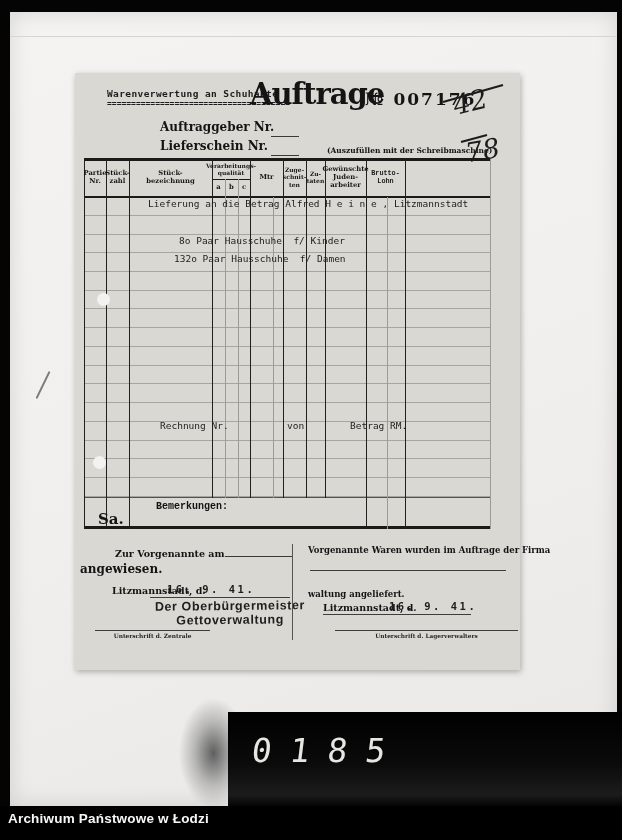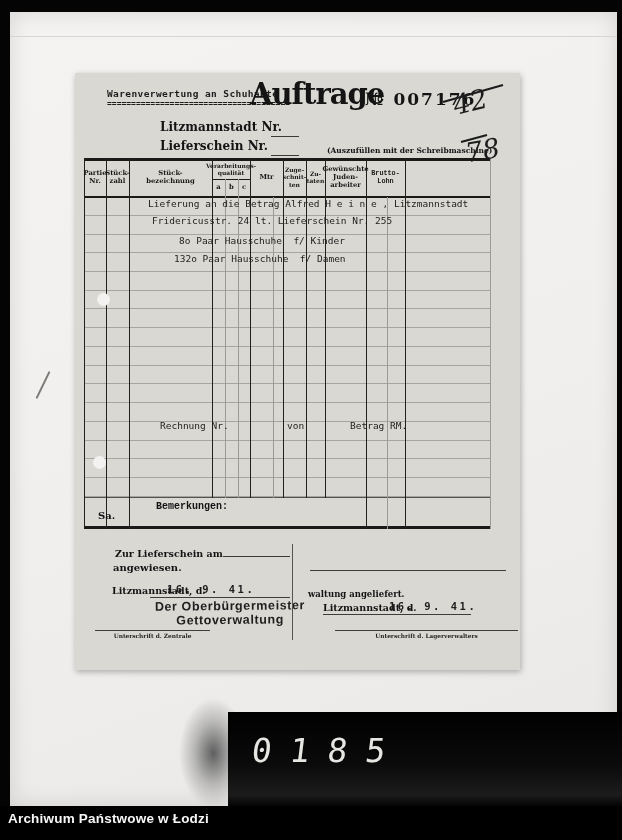--- a/index.html
+++ b/index.html
@@ -52,21 +52,21 @@
     <div class="scratch"></div>
   </div>
 
   <div class="doc">
 
     <div class="abs typed typed-b" style="left:32px;top:15px;letter-spacing:.4px;">Warenverwertung an Schuhabte</div>
     <div class="abs typed typed-b" style="left:32px;top:26px;font-size:8px;">======================================</div>
     <div class="abs frak" style="left:175px;top:4px;font-size:29px;letter-spacing:-1px;">Auftrage</div>
     <div class="abs frak" style="left:290px;top:16px;font-size:17px;letter-spacing:2px;">№ 007176</div>
 
-    <div class="abs frak" style="left:85px;top:47px;font-size:12px;">Litzmannstadt Nr.</div>
+    <div class="abs frak" style="left:85px;top:47px;font-size:12px;">Auftraggeber Nr.</div>
     <div class="abs" style="left:196px;top:49px;"><span class="uline" style="width:28px;"></span></div>
 
     <div class="abs frak" style="left:85px;top:66px;font-size:12px;">Lieferschein Nr.</div>
     <div class="abs" style="left:196px;top:68px;"><span class="uline" style="width:28px;"></span></div>
     <div class="abs frak" style="left:252px;top:73px;font-size:7.5px;">(Auszufüllen mit der Schreibmaschine)</div>
 
     <div class="abs" style="left:9px;top:85px;width:407px;height:329px;">
       <div class="hline" style="left:0;top:0;width:407px;height:2.5px;"></div>
       <div class="hline" style="left:0;top:38px;width:407px;height:2px;"></div>
       <div class="rowlines"></div>
@@ -108,49 +108,49 @@
       <div class="hcell" style="left:222px;top:2px;width:19px;height:34px;font-size:6px;">Zu-
 taten</div>
       <div class="hcell" style="left:241px;top:2px;width:41px;height:34px;">Gewünschte
 Juden-
 arbeiter</div>
       <div class="hcell" style="left:282px;top:2px;width:39px;height:34px;font-family:Liberation Mono, monospace;">Brutto-
 Lohn</div>
     </div>
 
     <div class="abs typed" style="left:73px;top:125px;">Lieferung an die Betrag Alfred H e i n e , Litzmannstadt</div>
-    <div class="abs typed" style="left:77px;top:142px;">Fridericusstr. 24 lt. Lieferschein Nr. 255</div>
     <div class="abs typed" style="left:104px;top:162px;">8o Paar Hausschuhe  f/ Kinder</div>
     <div class="abs typed" style="left:99px;top:180px;">132o Paar Hausschuhe  f/ Damen</div>
     <div class="abs typed" style="left:85px;top:347px;">Rechnung Nr.</div>
     <div class="abs typed" style="left:212px;top:347px;">von</div>
     <div class="abs typed" style="left:275px;top:347px;">Betrag RM.</div>
 
-    <div class="abs frak" style="left:23px;top:437px;font-size:10px;">Sa.</div>
+    <div class="abs frak" style="left:23px;top:437px;font-size:15px;">Sa.</div>
     <div class="abs frak" style="left:81px;top:428px;font-size:10px;font-family:Liberation Mono, monospace;">Bemerkungen:</div>
 
     <div class="hole" style="left:22px;top:220px;"></div>
     <div class="hole" style="left:18px;top:383px;"></div>
 
     <div class="abs frak" style="left:40px;top:473px;font-size:9.5px;">
-      <span>Zur Lieferschein am</span><span class="uline" style="width:67px;"></span>
+      <span>Zur Vorgenannte am</span><span class="uline" style="width:67px;"></span>
     </div>
-    <div class="abs frak" style="left:38px;top:489px;font-size:10px;">angewiesen.</div>
+    <div class="abs frak" style="left:5px;top:489px;font-size:12px;">angewiesen.</div>
     <div class="abs frak" style="left:37px;top:512px;font-size:9.5px;">Litzmannstadt, d.</div>
     <div class="abs" style="left:75px;top:524px;width:140px;height:1px;background:#3d3d3b;"></div>
     <div class="abs typed typed-b" style="left:92px;top:510px;font-size:10.5px;letter-spacing:2.5px;">16. 9. 41.</div>
     <div class="abs stamp" style="left:65px;top:526px;width:180px;font-size:12.5px;">
       <div>Der Oberbürgermeister</div>
       <div>Gettoverwaltung</div>
     </div>
     <div class="abs" style="left:20px;top:557px;width:115px;height:1px;background:#3d3d3b;"></div>
     <div class="abs sig-caption" style="left:20px;top:560px;width:115px;">Unterschrift d. Zentrale</div>
 
     <div class="abs" style="left:217px;top:471px;width:1px;height:96px;background:#55534f;"></div>
 
+    <div class="abs frak" style="left:233px;top:472px;font-size:8.5px;white-space:nowrap;">Vorgenannte Waren wurden im Auftrage der Firma</div>
     <div class="abs" style="left:235px;top:497px;width:196px;height:1px;background:#3d3d3b;"></div>
     <div class="abs frak" style="left:233px;top:516px;font-size:8.5px;">waltung angeliefert.</div>
     <div class="abs frak" style="left:248px;top:529px;font-size:9.5px;">Litzmannstadt, d.</div>
     <div class="abs" style="left:248px;top:541px;width:148px;height:1px;background:#3d3d3b;"></div>
     <div class="abs typed typed-b" style="left:314px;top:527px;font-size:10.5px;letter-spacing:2.5px;">16. 9. 41.</div>
     <div class="abs" style="left:260px;top:557px;width:183px;height:1px;background:#3d3d3b;"></div>
     <div class="abs sig-caption" style="left:260px;top:560px;width:183px;">Unterschrift d. Lagerverwalters</div>
   </div>
 
   <svg class="hand" width="92" height="100" viewBox="0 0 92 100">

